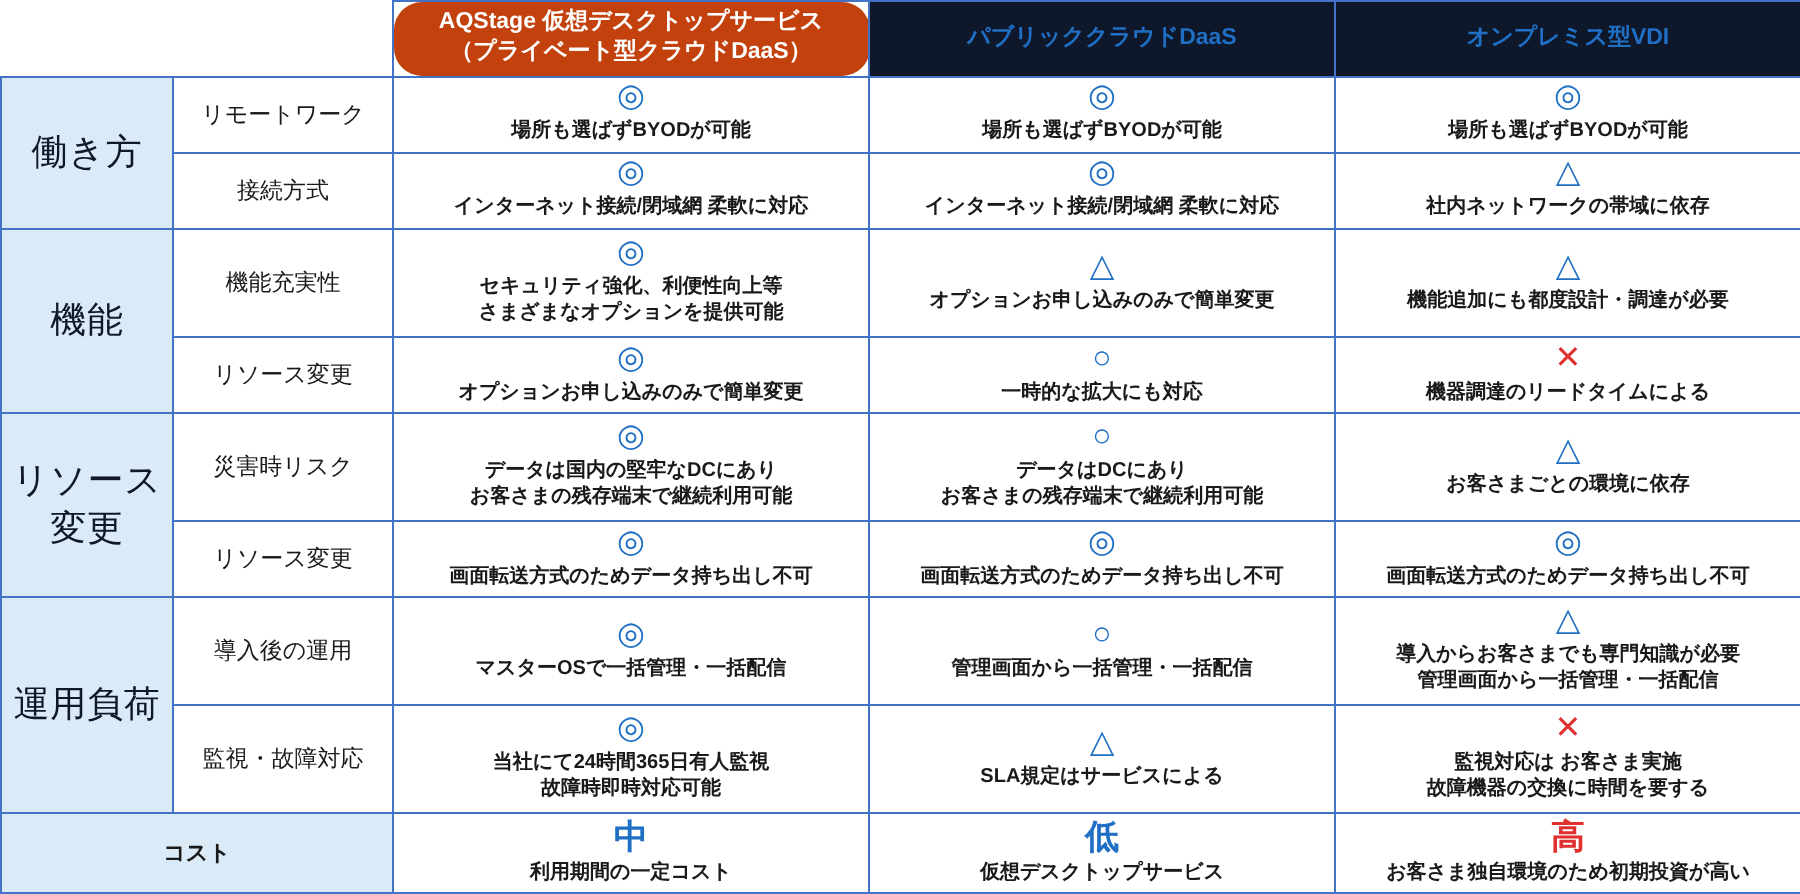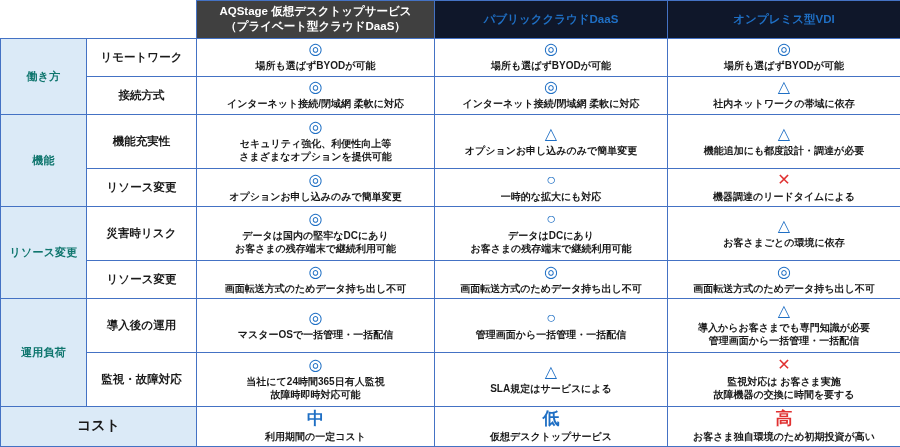--- a/index.html
+++ b/index.html
@@ -16,53 +16,53 @@
   }
   table.matrix td,table.matrix th{
     border:1px solid #4472c4;
     padding:0;
     vertical-align:middle;
     text-align:center;
   }
   
   .hdr-blank{border:none !important;background:#ffffff;}
   .hdr-main{
-    background:#404040;color:#ffffff;font-weight:bold;font-size:11.5px;
-    line-height:1.35;padding:4px 2px;
+    background:#c2410c;color:#ffffff;font-weight:bold;font-size:11.5px;
+    line-height:1.35;padding:4px 2px;border-radius:14px;
   }
   .hdr-sub{
     background:#0f172a;color:#1f6fc4;font-weight:bold;font-size:11.5px;
     line-height:1.35;padding:4px 2px;
   }
   
   .cat{
-    background:#dbeaf7;color:#0f766e;font-weight:bold;font-size:11px;
+    background:#dbeaf7;color:#0f172a;font-weight:normal;font-size:18px;
     letter-spacing:.02em;
   }
   .sub{
-    background:#ffffff;color:#1a1a1a;font-weight:bold;font-size:11.5px;margin-top:24px;
+    background:#ffffff;color:#1a1a1a;font-weight:normal;font-size:11.5px;margin-top:24px;
   }
   
   .cell{
     background:#ffffff;padding:3px 4px;
   }
   .mark{
     font-size:16px;line-height:1.0;margin-bottom:2px;display:block;
   }
   .m-double{color:#1f6fc4;}
   .m-circle{color:#1f6fc4;}
   .m-tri{color:#1f6fc4;}
   .m-cross{color:#e03131;font-weight:bold;}
   .note{
     font-size:10px;line-height:1.35;color:#1a1a1a;display:block;
     font-weight:bold;
   }
   
   .cost-label{
-    background:#dbeaf7;font-weight:bold;font-size:14px;
+    background:#dbeaf7;font-weight:bold;font-size:11px;
   }
   .cost-cell{background:#ffffff;padding:3px 4px;}
   .cost-val{
     font-size:17px;font-weight:bold;line-height:1.1;display:block;
     margin-bottom:1px;
   }
   .c-mid{color:#1f6fc4;}
   .c-low{color:#1f6fc4;}
   .c-high{color:#e03131;}
 </style>

